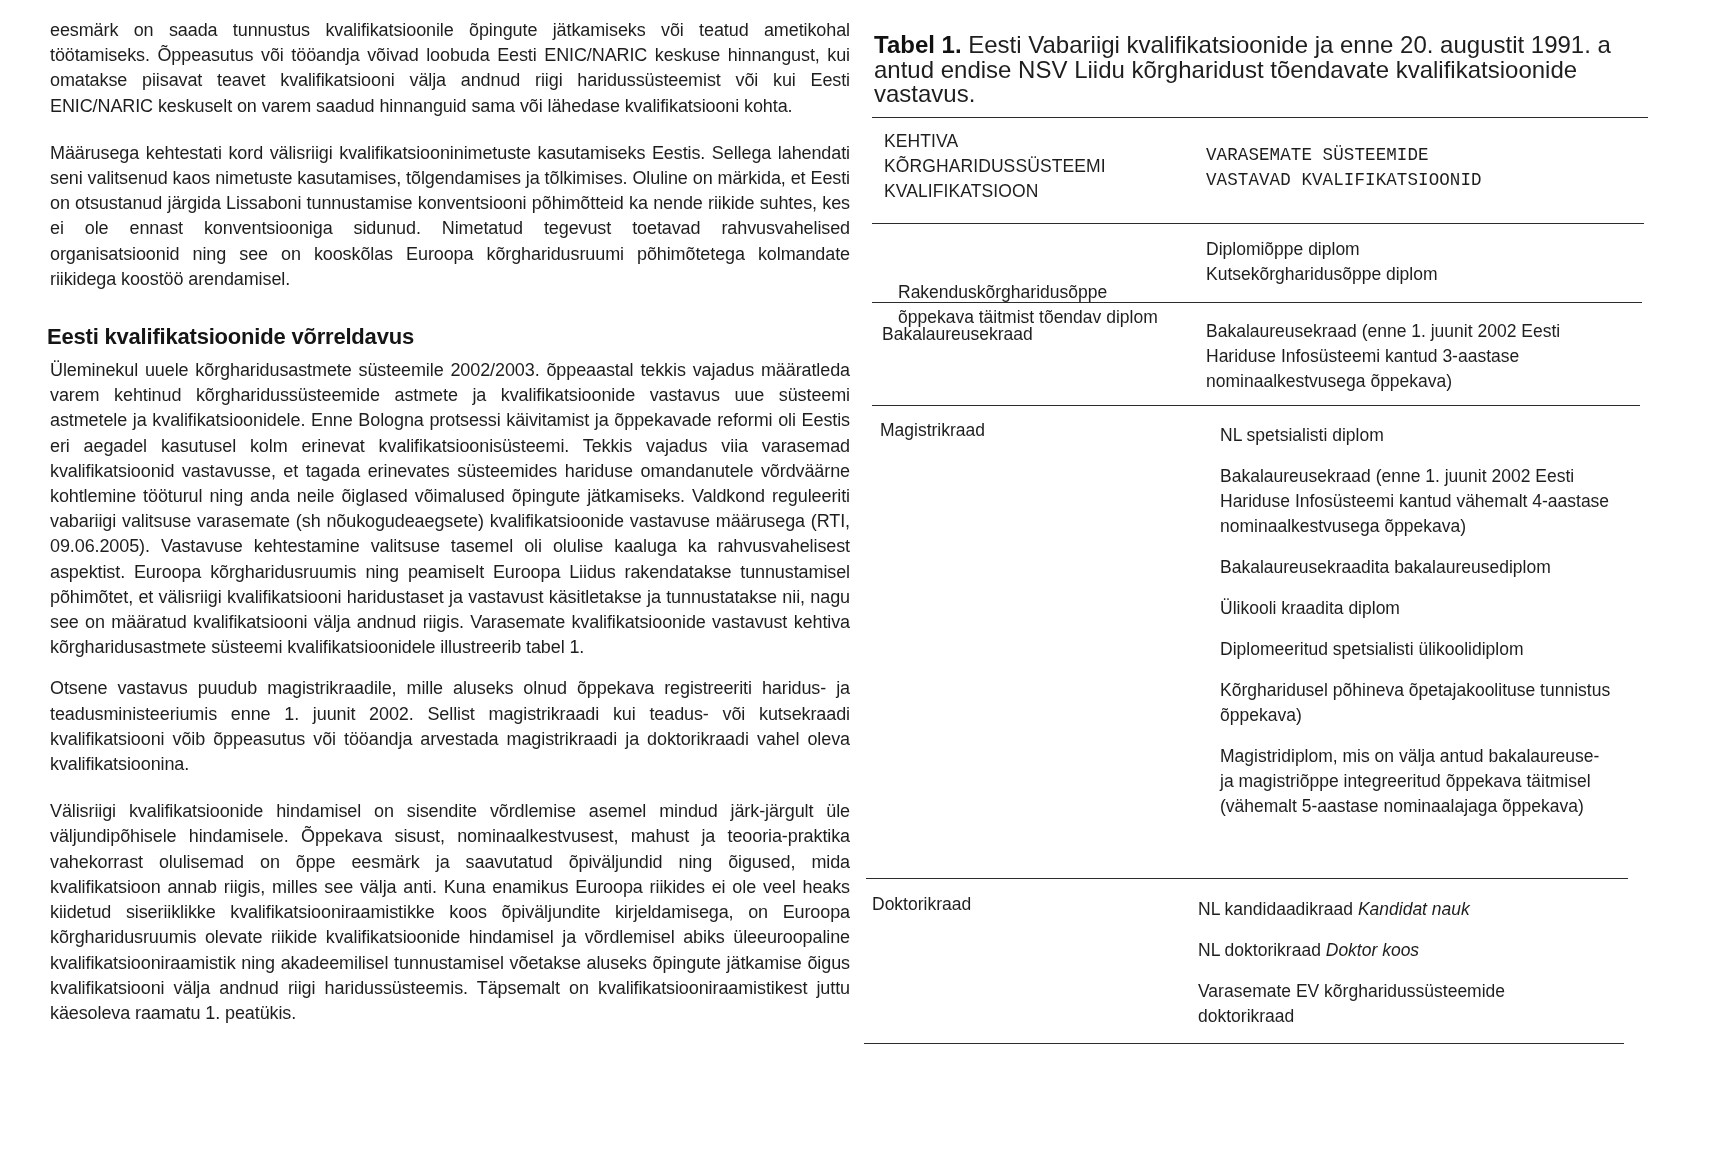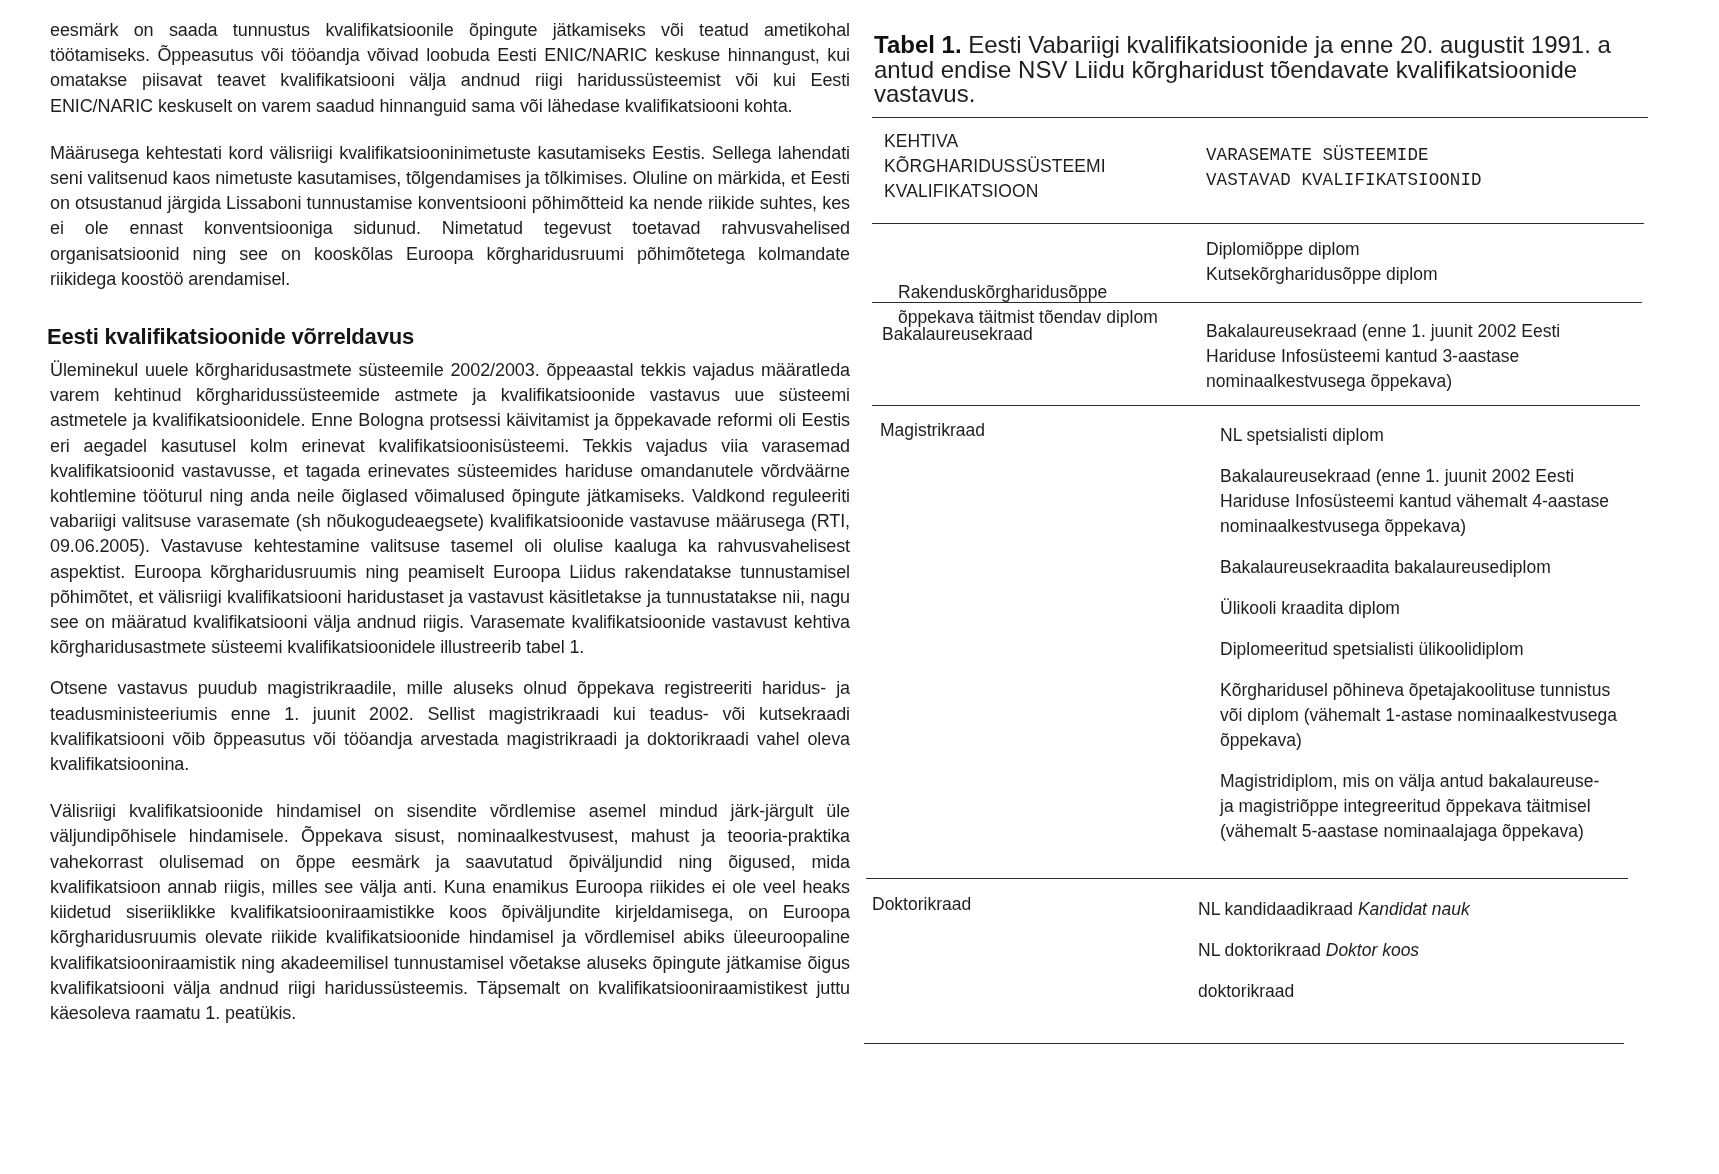--- a/index.html
+++ b/index.html
@@ -117,21 +117,20 @@
         <div>Bakalaureusekraadita bakalaureusediplom</div>
       </div>
       <div class="item">
         <div>Ülikooli kraadita diplom</div>
       </div>
       <div class="item">
         <div>Diplomeeritud spetsialisti ülikoolidiplom</div>
       </div>
       <div class="item">
         <div>Kõrgharidusel põhineva õpetajakoolituse tunnistus</div>
-        <div>või diplom (vähemalt 1-astase nominaalkestvusega</div>
         <div>õppekava)</div>
       </div>
       <div class="item">
         <div>Magistridiplom, mis on välja antud bakalaureuse-</div>
         <div>ja magistriõppe integreeritud õppekava täitmisel</div>
         <div>(vähemalt 5-aastase nominaalajaga õppekava)</div>
       </div>
     </div>
 
     <div class="hr" style="top:761px; left:-6px; width:762px;"></div>
@@ -140,19 +139,20 @@
       <div>Doktorikraad</div>
     </div>
     <div class="cell c2 stack" style="top:780px; left:326px;">
       <div class="item">
         <span>NL kandidaadikraad </span><i>Kandidat nauk</i>
       </div>
       <div class="item">
         <span>NL doktorikraad </span><i>Doktor koos</i>
       </div>
       <div class="item">
+        <div>Varasemate EV kõrgharidussüsteemide</div>
         <div>doktorikraad</div>
       </div>
     </div>
 
     <div class="hr" style="top:926px; left:-8px; width:760px;"></div>
   </div>
 </div>
 
 </body></html>

